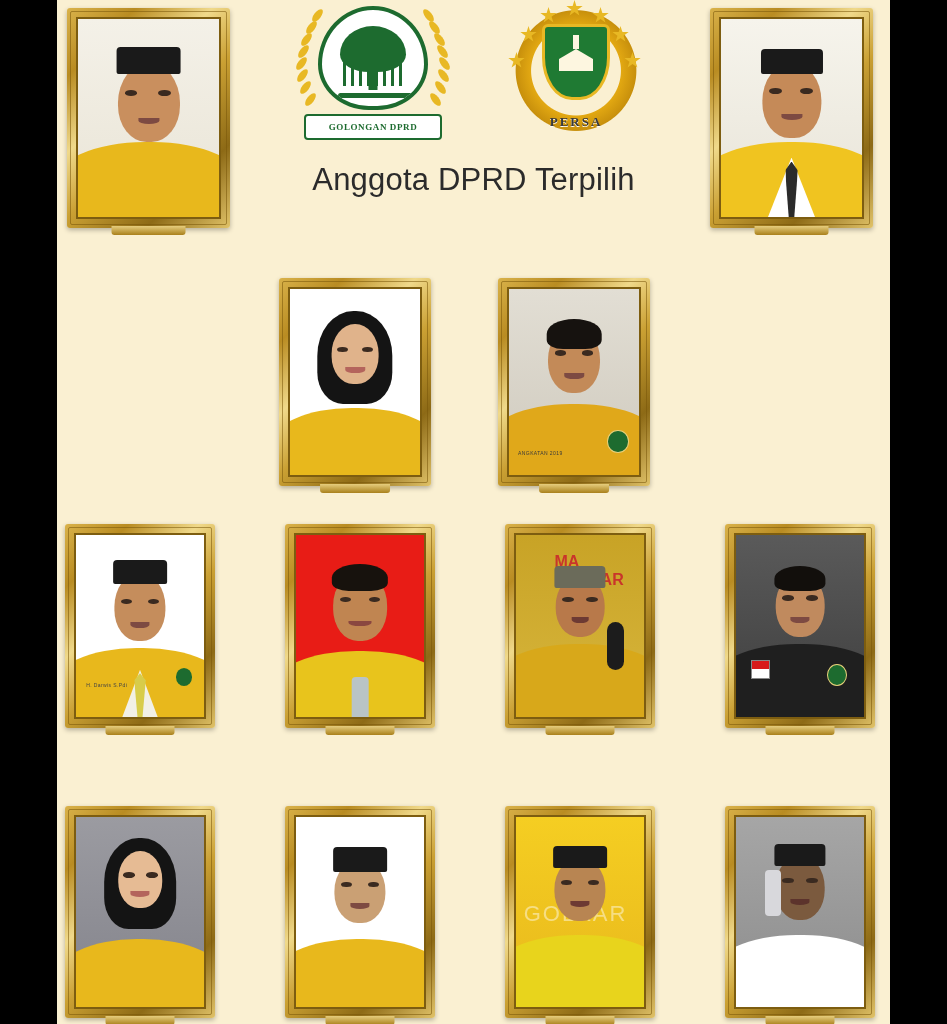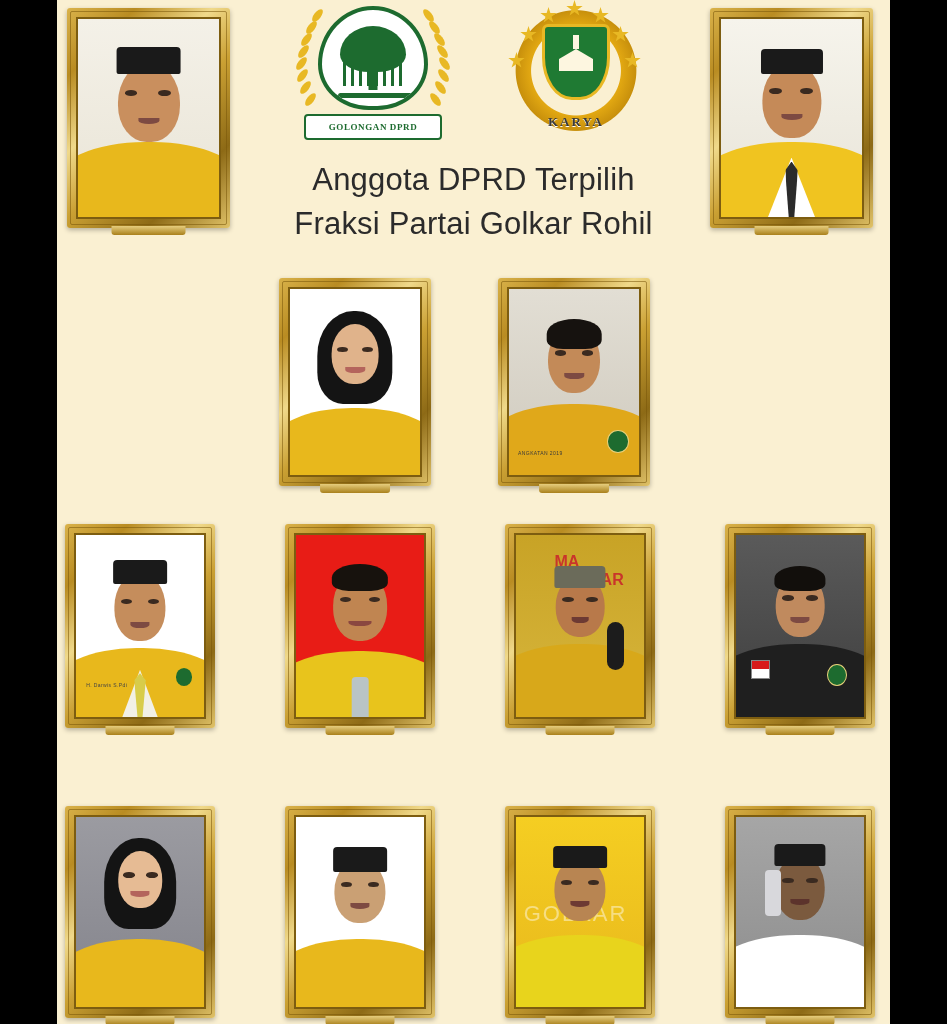--- a/index.html
+++ b/index.html
@@ -430,28 +430,27 @@
           <div class="star" style="left:38px;top:3px"></div>
           <div class="star" style="left:90px;top:3px"></div>
           <div class="star" style="left:18px;top:22px"></div>
           <div class="star" style="left:110px;top:22px"></div>
           <div class="star" style="left:6px;top:48px"></div>
           <div class="star" style="left:122px;top:48px"></div>
           <div class="dprd-inner">
             <div class="tower"></div>
             <div class="house"></div>
           </div>
-          <div class="dprd-label">KARYA</div>
+          <div class="dprd-label">PERSA</div>
         </div>
 
       </div>
 
       <div class="title-block">
         <div class="title-line">Anggota DPRD Terpilih</div>
-        <div class="title-line">Fraksi Partai Golkar Rohil</div>
       </div>
     </div>
 
     <div class="frame" style="left:10px;top:8px;width:163px;height:220px;">
       <div class="inner">
         <div class="photo">
           <div class="bg" style="background:linear-gradient(180deg,#f4f1e8,#e9e4d6)"></div>
           <div class="shoulders" style="background:#e8b81c; width:136%; height:44%;"></div>
           <div class="head" style="width:44%;height:40%;top:22%;background:#c98f5e;"></div>
           <div class="songkok" style="width:46%;height:14%;top:14%;"></div>

